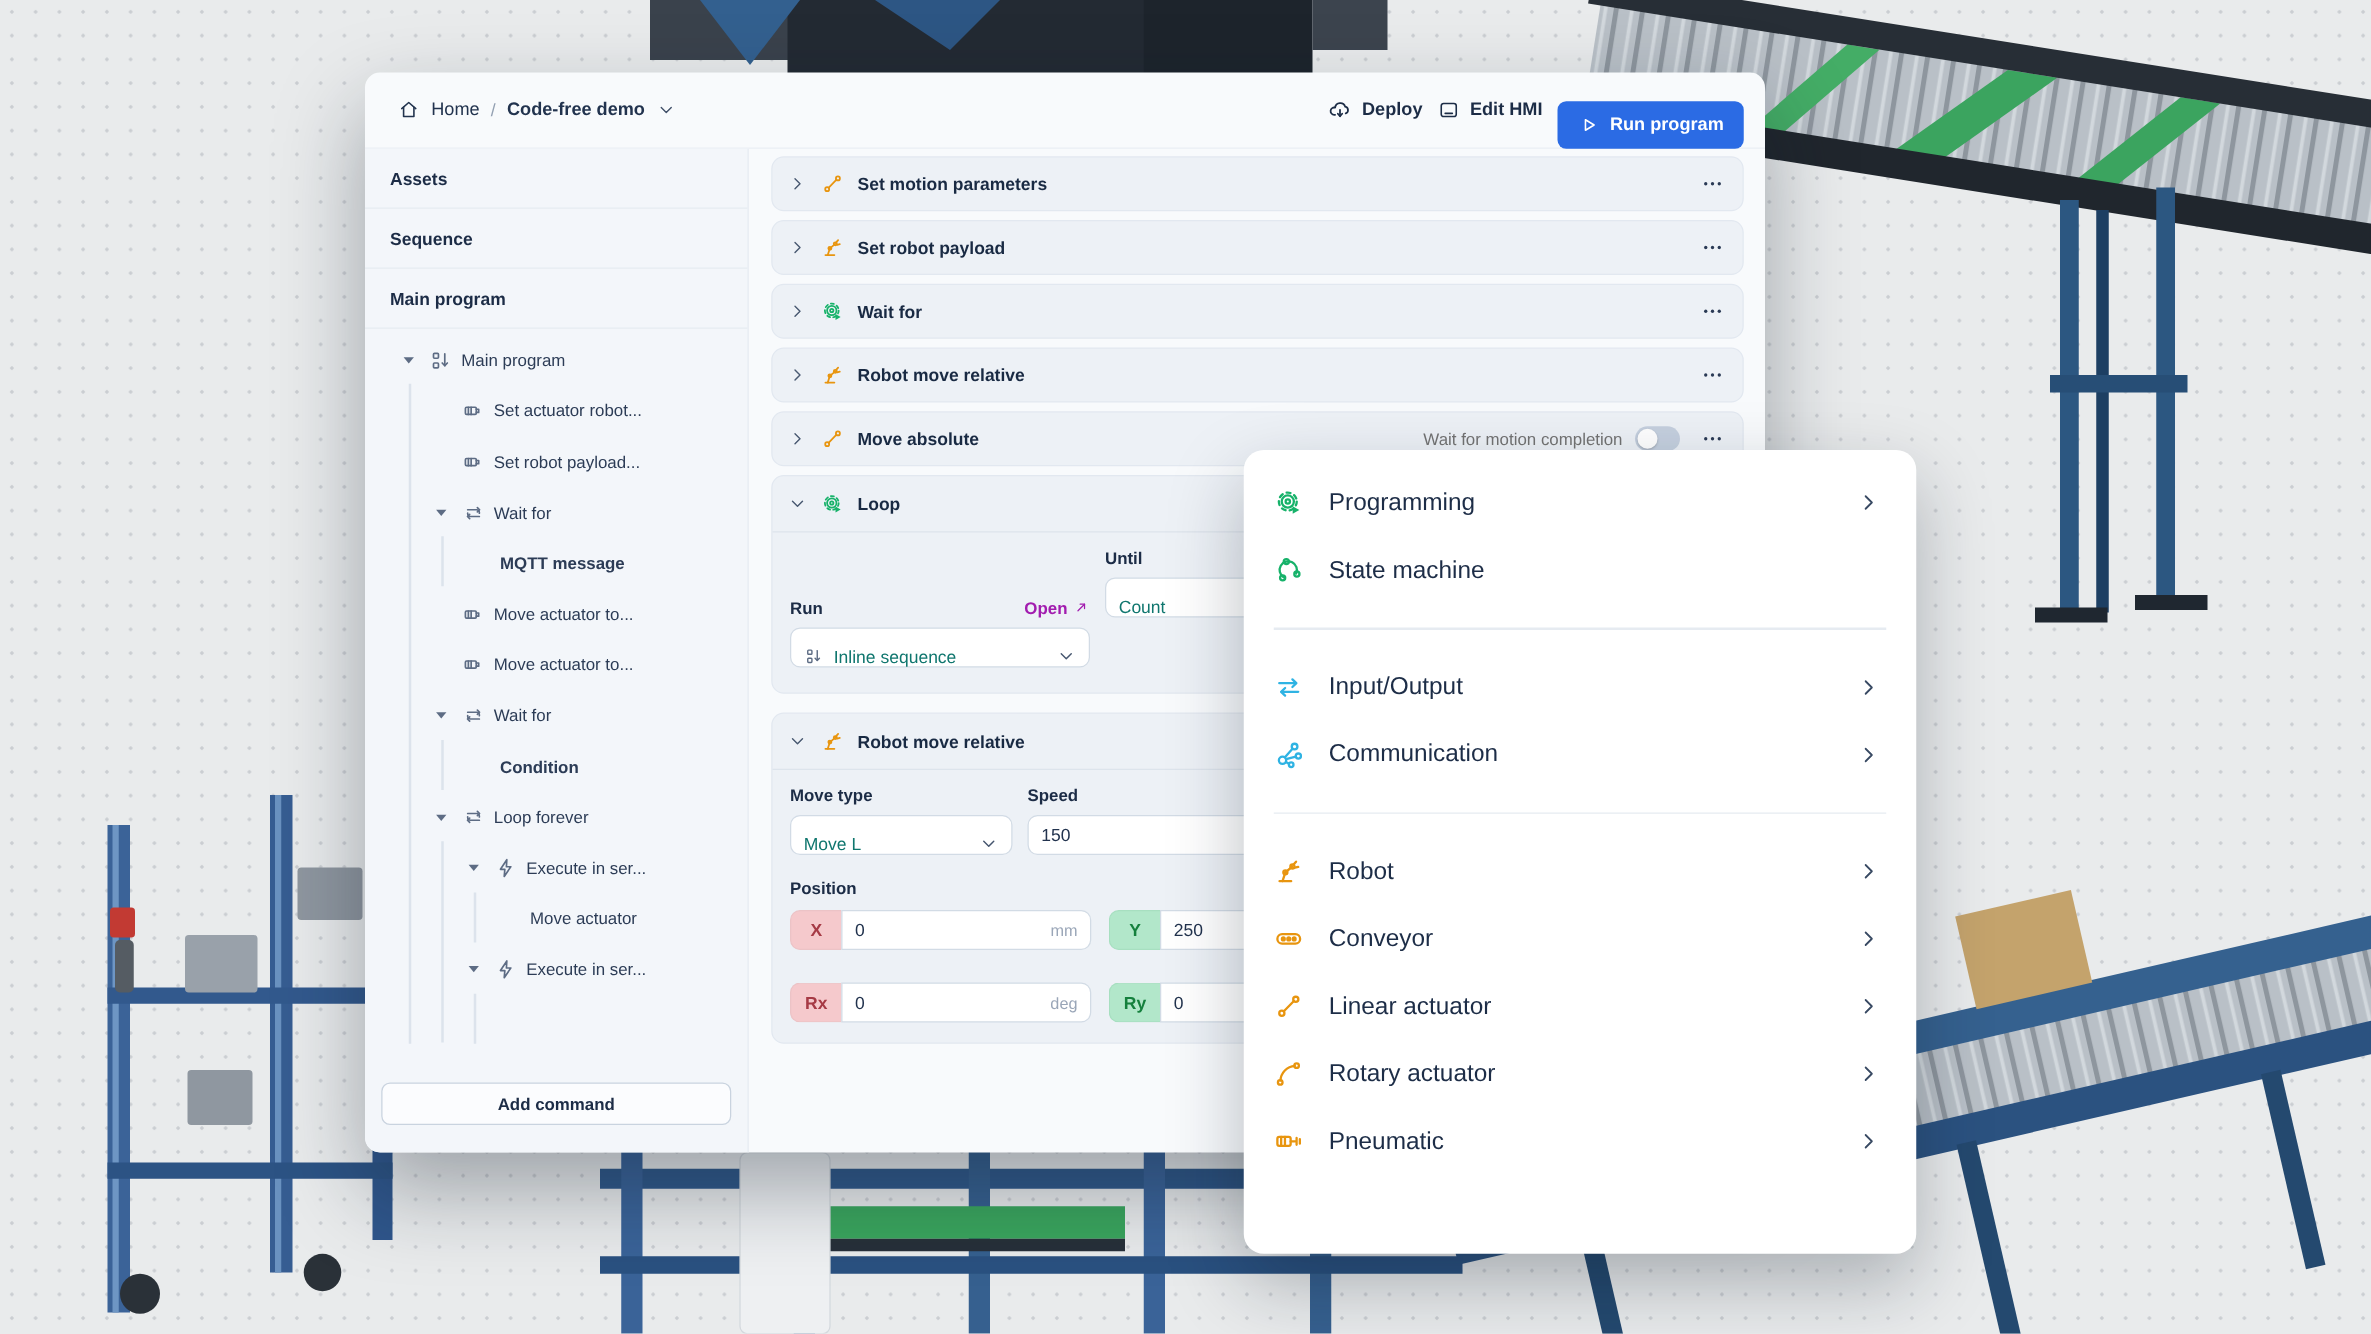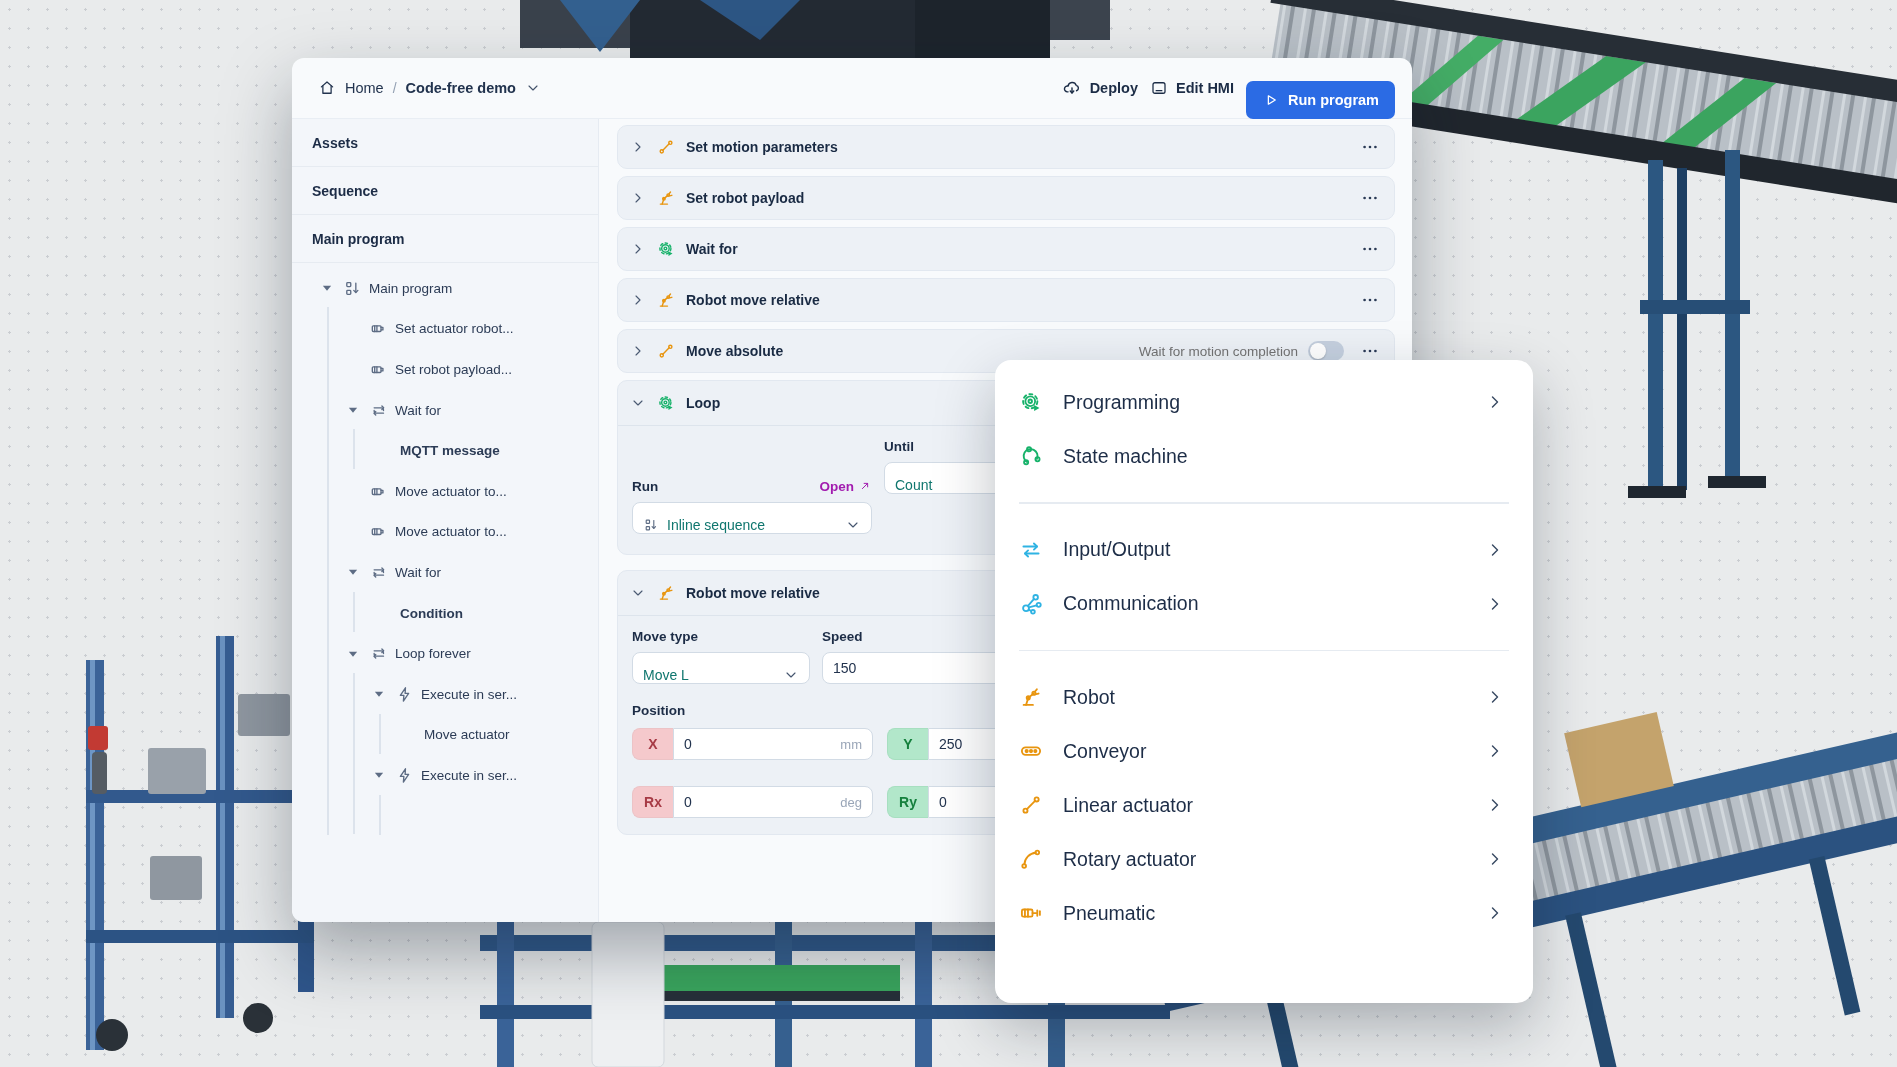--- a/index.html
+++ b/index.html
@@ -400,20 +400,21 @@
                 </svg>
               </span>
               <span class="icon ticon">
                 <svg viewBox="0 0 24 24" fill="none" stroke="currentColor" stroke-width="1.7" stroke-linecap="round" stroke-linejoin="round">
                   <path d="M13.2 3.5L6.8 13.2h4.4l-.6 7.2 6.6-9.8h-4.4z"></path>
                 </svg>
               </span>
               <span>Execute in ser...</span>
             </div>
           </div>
+      <button id="add-command">Add command</button>
     </aside>
 
     <main id="content">
       <div id="command-list">
             <div class="cmd-row">
               <span class="icon cmd-chev">
                 <svg viewBox="0 0 24 24" fill="none" stroke="currentColor" stroke-width="1.7" stroke-linecap="round" stroke-linejoin="round">
                   <path d="M9 6l6 6-6 6"></path>
                 </svg>
               </span>

